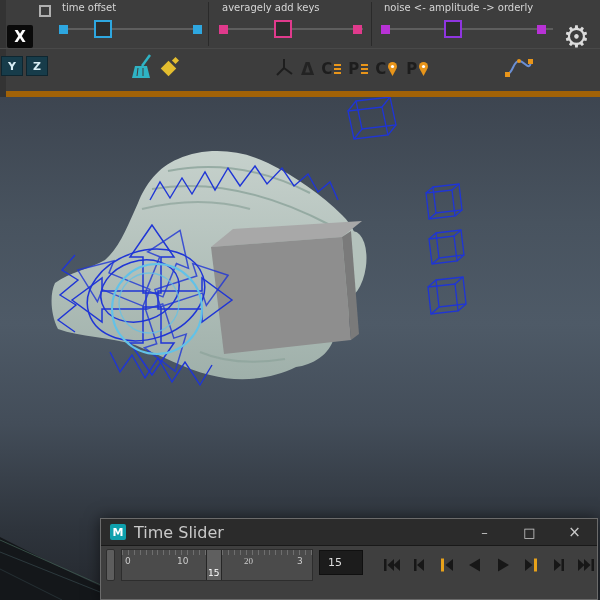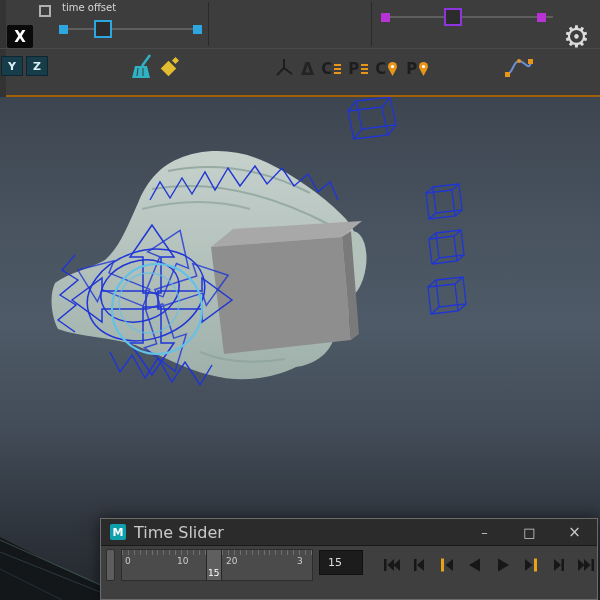--- a/index.html
+++ b/index.html
@@ -1,21 +1,21 @@
 <!DOCTYPE html>
 <html><head>
 <meta charset="utf-8">
 <style>
   html,body{margin:0;padding:0;background:#222;}
   *{box-sizing:border-box;}
   .screen{position:relative;width:600px;height:600px;overflow:hidden;
           font-family:"DejaVu Sans","Liberation Sans",sans-serif;background:#3d3d3d;}
 
   
-  .toolbar{position:absolute;left:0;top:0;width:600px;height:97px;background:#3d3d3d;border-bottom:2px solid #a16207;}
+  .toolbar{position:absolute;left:0;top:0;width:600px;height:97px;background:#3d3d3d;border-bottom:6px solid #a16207;}
   .toolbar .left-strip{position:absolute;left:0;top:0;width:6px;height:97px;background:#333;}
   .slider-group{position:absolute;top:1px;}
   .g1{left:56px;width:148px;} .g2{left:216px;width:150px;} .g3{left:378px;width:178px;}
   .slider-label{color:#d6d6d6;font-size:10px;padding:1px 0 0 6px;white-space:nowrap;}
   .slider-row{position:relative;height:30px;margin-top:2px;}
   .track{position:absolute;left:3px;right:3px;top:13px;height:2px;background:#5e5e5e;}
   .sq{position:absolute;}
   .sq.small{width:9px;height:9px;top:10px;}
   .sq.big{width:18px;height:18px;top:5px;background:#2c2c2c;border:2px solid;}
   .g1 .sq.small{background:#2ea7e0;} .g1 .sq.big{border-color:#2ea7e0;}
@@ -53,21 +53,21 @@
                display:flex;align-items:center;justify-content:center;border-radius:2px;margin-right:8px;}
   .ts-title-text{color:#c9c9c9;font-size:16px;flex:1;}
   .ts-controls{display:flex;height:27px;}
   .ts-ctl{width:45px;height:27px;color:#c9c9c9;font-size:13px;display:flex;align-items:center;justify-content:center;}
   .ts-content{position:relative;height:53px;}
   .ts-grip{position:absolute;left:5px;top:3px;width:9px;height:32px;background:#5d5d5d;border:1px solid #2e2e2e;border-radius:2px;}
   .ts-timeline{position:absolute;left:20px;top:3px;width:192px;height:32px;background:#4b4b4b;border:1px solid #2d2d2d;}
   .ts-timeline::before{content:"";position:absolute;left:0;top:0;right:0;height:5px;
      background:repeating-linear-gradient(90deg,#6e6e6e 0 1px,transparent 1px 5.9px);}
   .tick-num{position:absolute;top:6px;font-size:9px;color:#cdcdcd;}
-  .t0{left:3px;} .t1{left:55px;text-align:right;} .t2{left:104px;} .t3{left:175px;}
+  .t0{left:3px;} .t1{left:55px;text-align:right;} .t2{left:122px;font-family:Liberation Serif, serif;} .t3{left:175px;}
   .cur-marker{position:absolute;left:84px;top:0;bottom:0;width:16px;background:#5f5f5f;
               border-left:1px solid #262626;border-right:1px solid #262626;}
   .cur-label{position:absolute;left:86px;bottom:2px;font-size:9px;color:#fff;}
   .ts-frame-field{position:absolute;left:218px;top:4px;width:44px;height:25px;background:#1c1c1c;border:1px solid #101010;
                   color:#dcdcdc;font-size:11px;line-height:24px;padding-left:8px;}
   .ts-transport{position:absolute;left:276px;top:5px;display:flex;gap:1px;}
   .tp-btn{width:27px;height:27px;display:flex;align-items:center;justify-content:center;}
 </style>
 </head>
 <body>
@@ -81,23 +81,33 @@
       <div class="slider-label">time offset</div>
       <div class="slider-row">
         <div class="track"></div>
         <div class="sq small" style="left:3px"></div>
         <div class="sq big" style="left:38px"></div>
         <div class="sq small" style="right:2px"></div>
       </div>
     </div>
     <div class="vsep" style="left:208px"></div>
 
+    <div class="slider-group g2">
+      <div class="slider-label">averagely add keys</div>
+      <div class="slider-row">
+        <div class="track"></div>
+        <div class="sq small" style="left:3px"></div>
+        <div class="sq big" style="left:58px"></div>
+        <div class="sq small" style="right:4px"></div>
+      </div>
+    </div>
     <div class="vsep" style="left:371px"></div>
 
     <div class="slider-group g3">
+      <div class="slider-label">noise &lt;- amplitude -&gt; orderly</div>
       <div class="slider-row">
         <div class="track"></div>
         <div class="sq small" style="left:3px"></div>
         <div class="sq big" style="left:66px"></div>
         <div class="sq small" style="right:10px"></div>
       </div>
     </div>
 
     <div class="hsep"></div>
 

